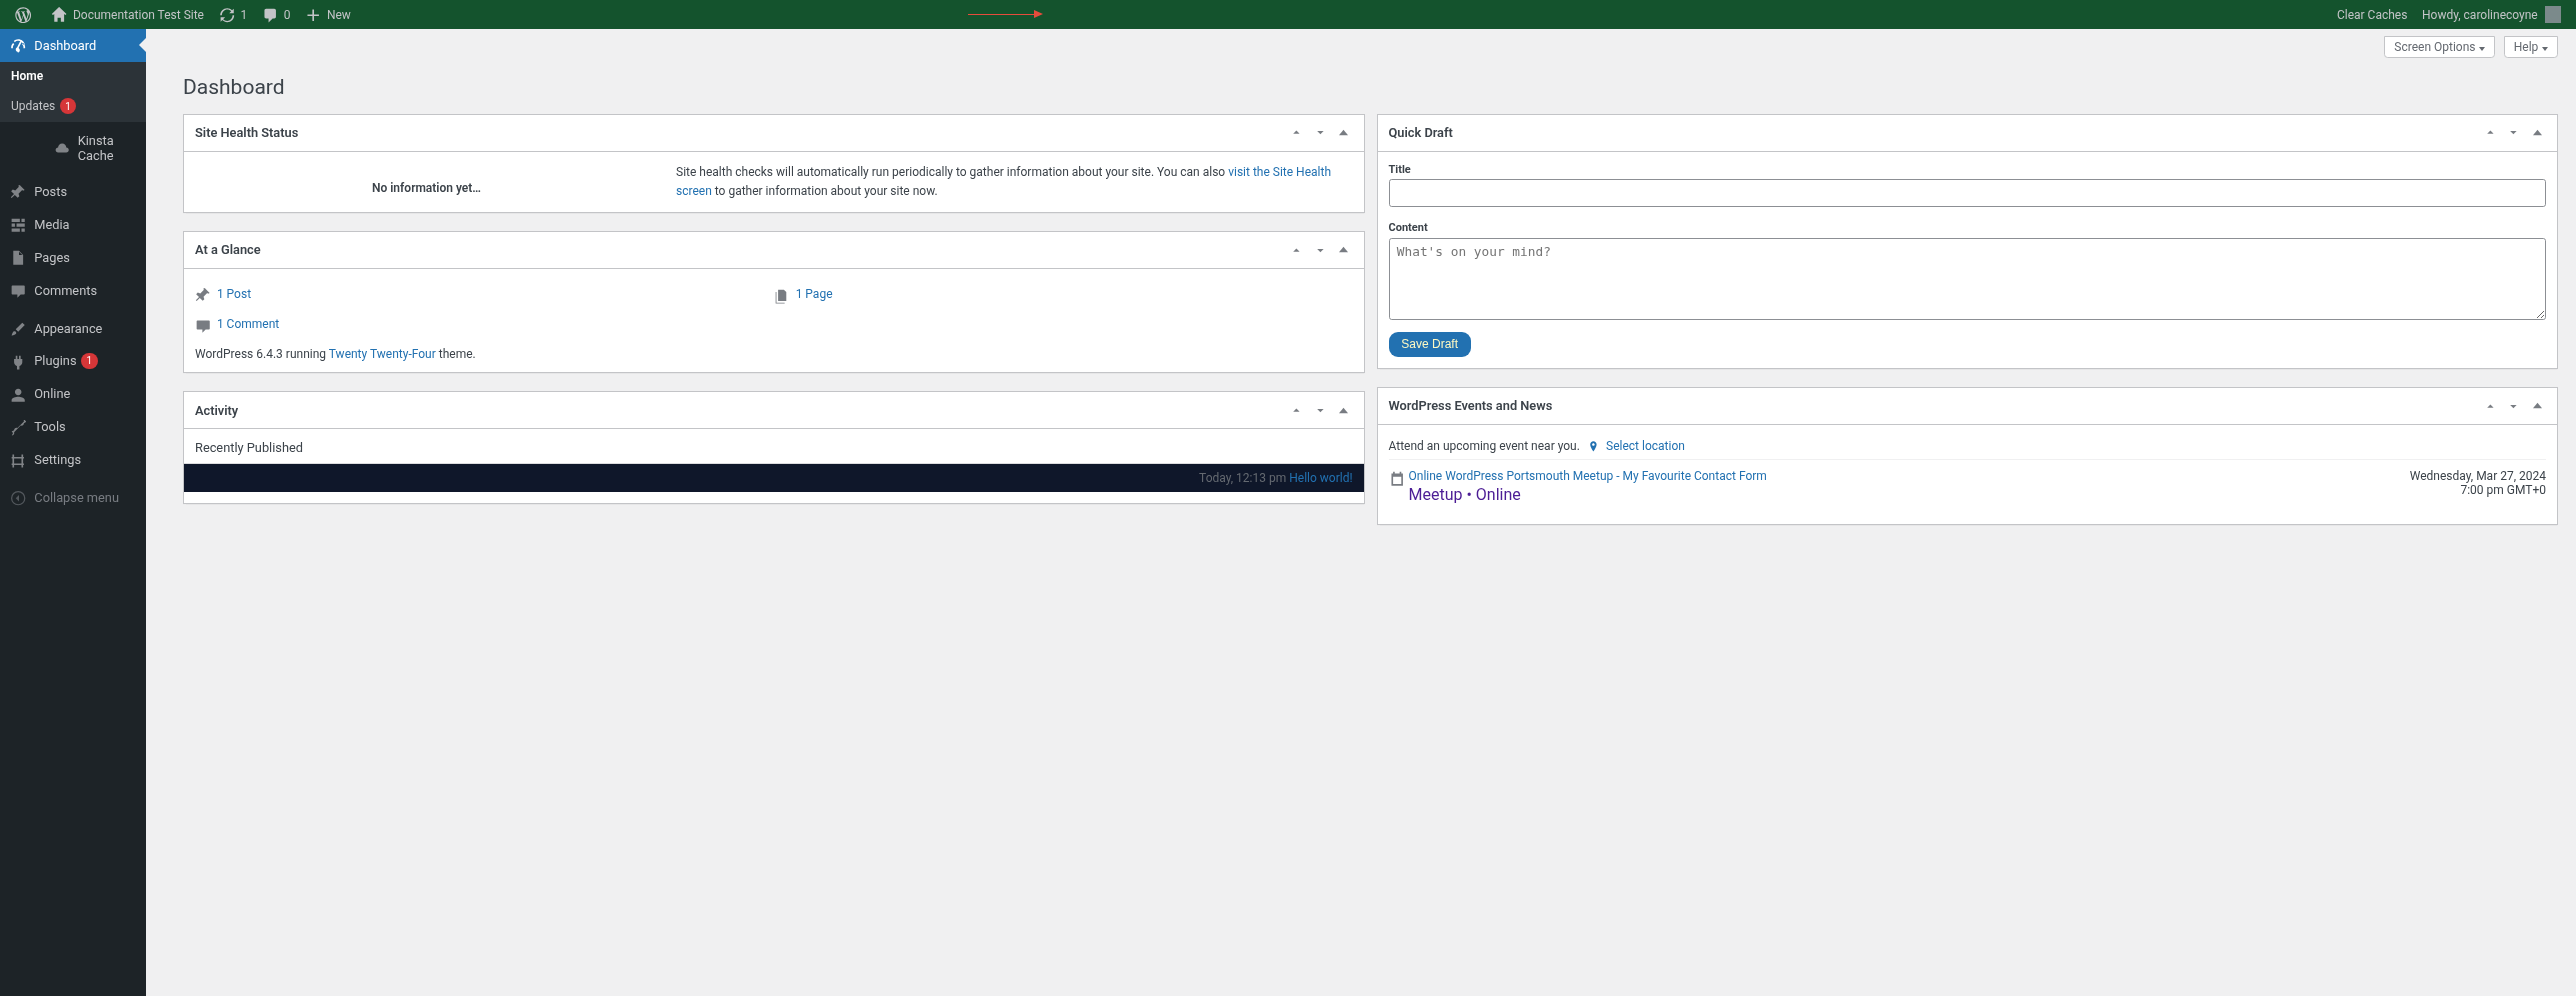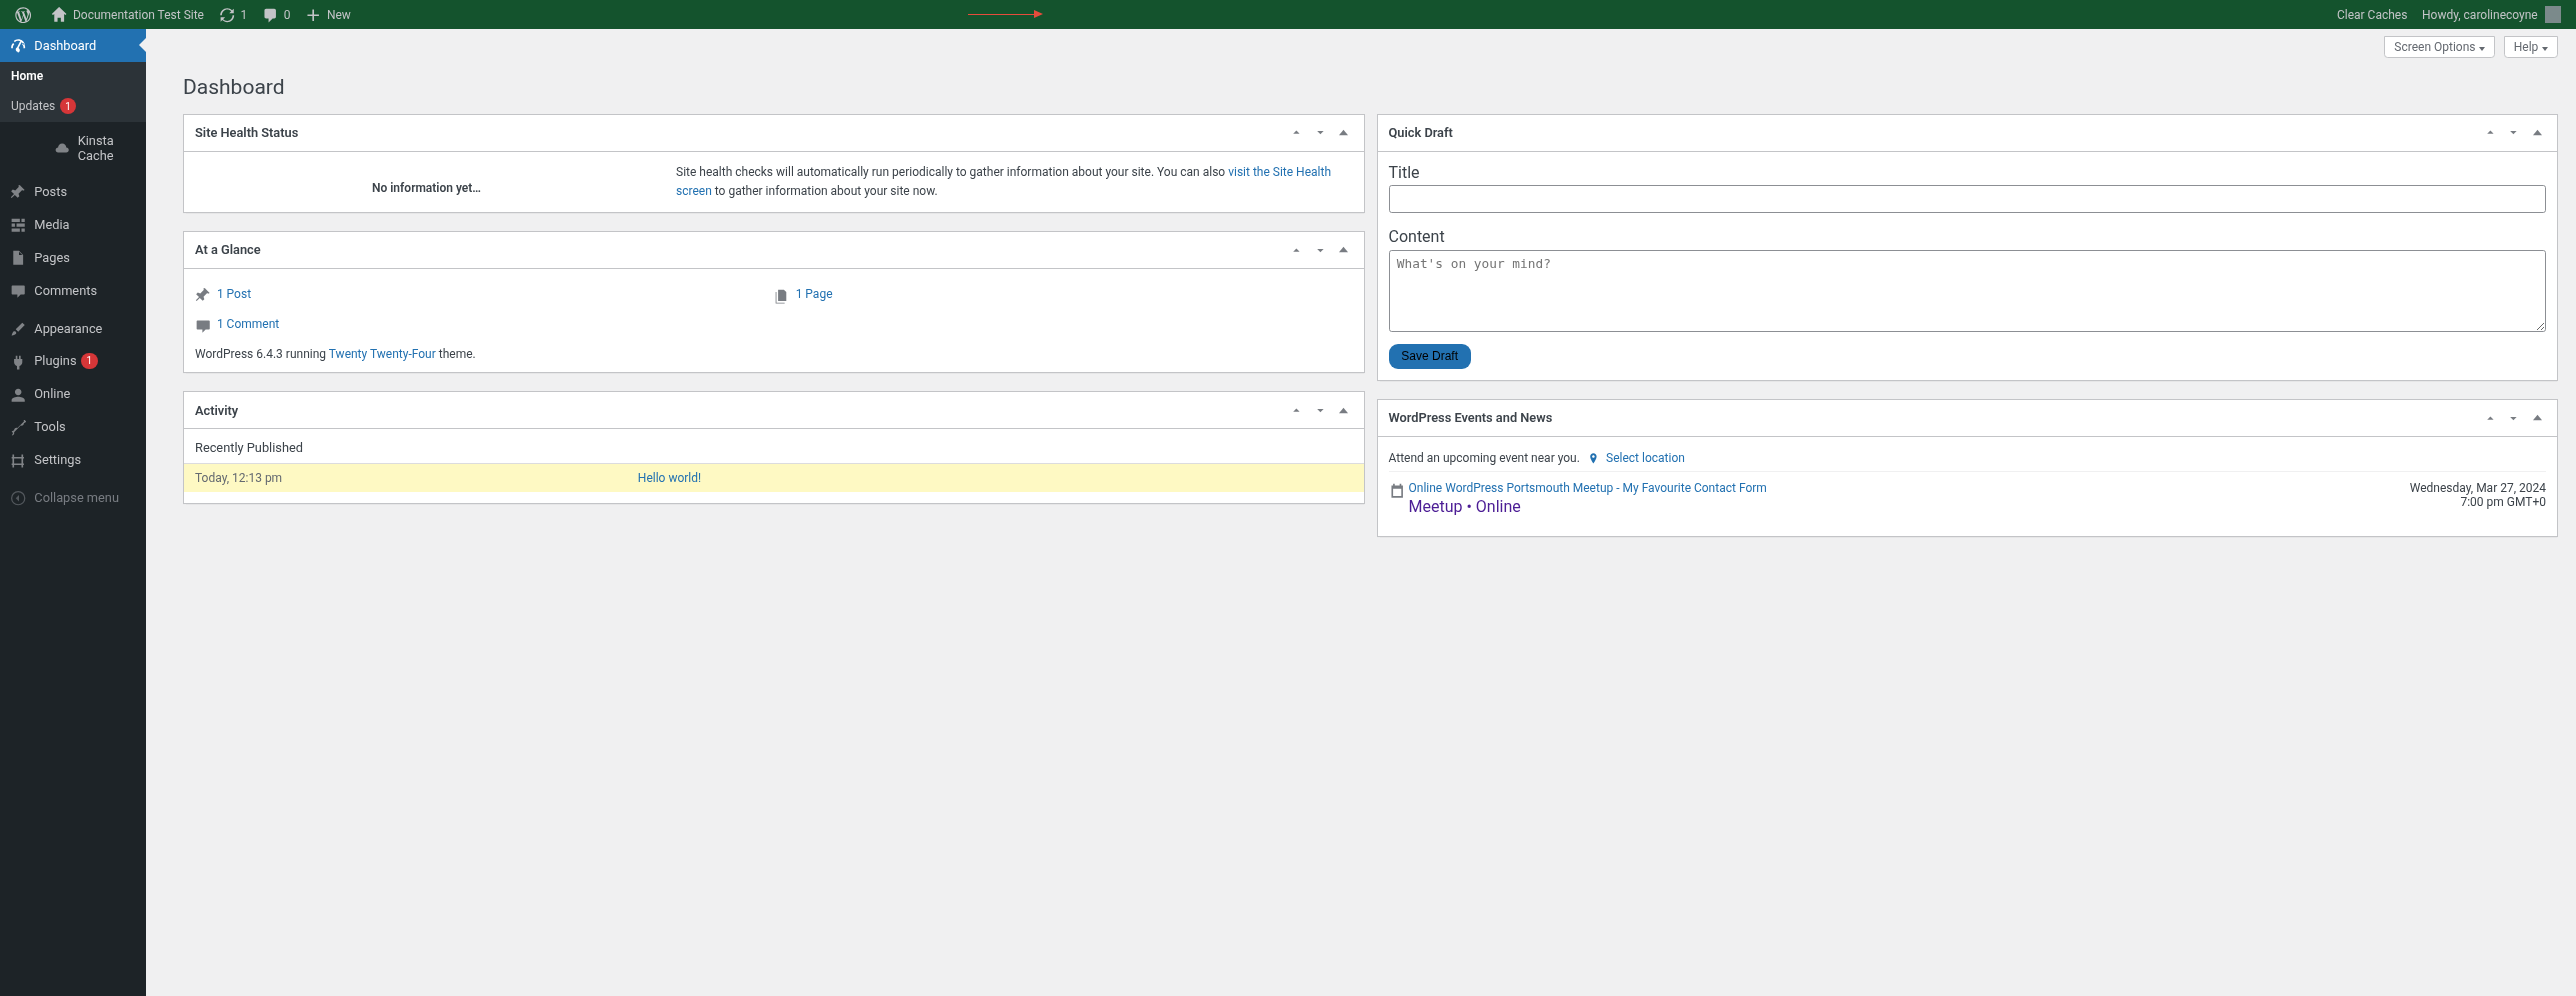--- a/index.html
+++ b/index.html
@@ -51,28 +51,28 @@
 .health-left { flex:0 0 40%; text-align:center; font-weight:600; padding-top: 18px;}
 .health-right { flex:1; line-height:1.6; }
 
 .glance ul { list-style:none; display:flex; flex-wrap:wrap; }
 .glance li { width:50%; padding:5.5px 0; }
 .glance li a { color:#2271b1; }
 .glance .g-icon { color:#787c82; font-size:16.4px; margin-right:5.5px; display:inline-block; vertical-align:middle;}
 .glance-text { padding-top:7.3px; }
 
 .activity h3 { font-size:12.8px; font-weight:400; padding:0 0 7.3px 0;}
-.act-row { background:#fef9c3; padding:7.3px 11px; margin:0 -11px; border-top:0.9px solid #dcdcde;}
+.act-row { background:#0f172a; padding:7.3px 11px; margin:0 -11px; border-top:0.9px solid #dcdcde;text-align:right;}
 .act-row .time { color:#646970; display:inline-block; width:38%;}
 .act-row a { color:#2271b1; }
 
-.qd label { display:block; font-size:16px; margin-bottom:3.7px;}
+.qd label { display:block; font-size:11px; margin-bottom:3.7px;font-weight:bold;}
 .qd input[type=text] { width:100%; padding:5.5px 7.3px; border:0.9px solid #8c8f94; border-radius:2.7px; font-size:12.8px;}
 .qd textarea { width:100%; height:82px; padding:5.5px 7.3px; border:0.9px solid #8c8f94; border-radius:2.7px; font-size:12.8px; resize:vertical;}
-.qd .btn { display:inline-block; background:#2271b1; color:#000000; border:none; border-radius:9px; padding:5.5px 12.8px; font-size:12px; cursor:pointer; margin-top:9px;}
+.qd .btn { display:inline-block; background:#2271b1; color:#fef9c3; border:none; border-radius:9px; padding:5.5px 12.8px; font-size:12px; cursor:pointer; margin-top:9px;}
 
 .events .near { padding-bottom:5.5px; }
 .loc-icon { color:#2271b1; font-size:14.6px; margin:0 3.7px; }
 .event-item { display:flex; align-items:flex-start; padding:9px 0; border-top:0.9px solid #f0f0f1;}
 .event-item .e-icon { width:20px; color:#787c82; font-size:14.6px;}
 .event-item .e-main { flex:1; }
 .event-item .e-title { color:#2271b1; font-weight:400;}
 .event-item .e-meta { color:#4c1d95; font-size:16px; margin-top:1.8px;}
 .event-item .e-date { text-align:right; color:#3c434a; font-size:12px; white-space:nowrap;}
 

